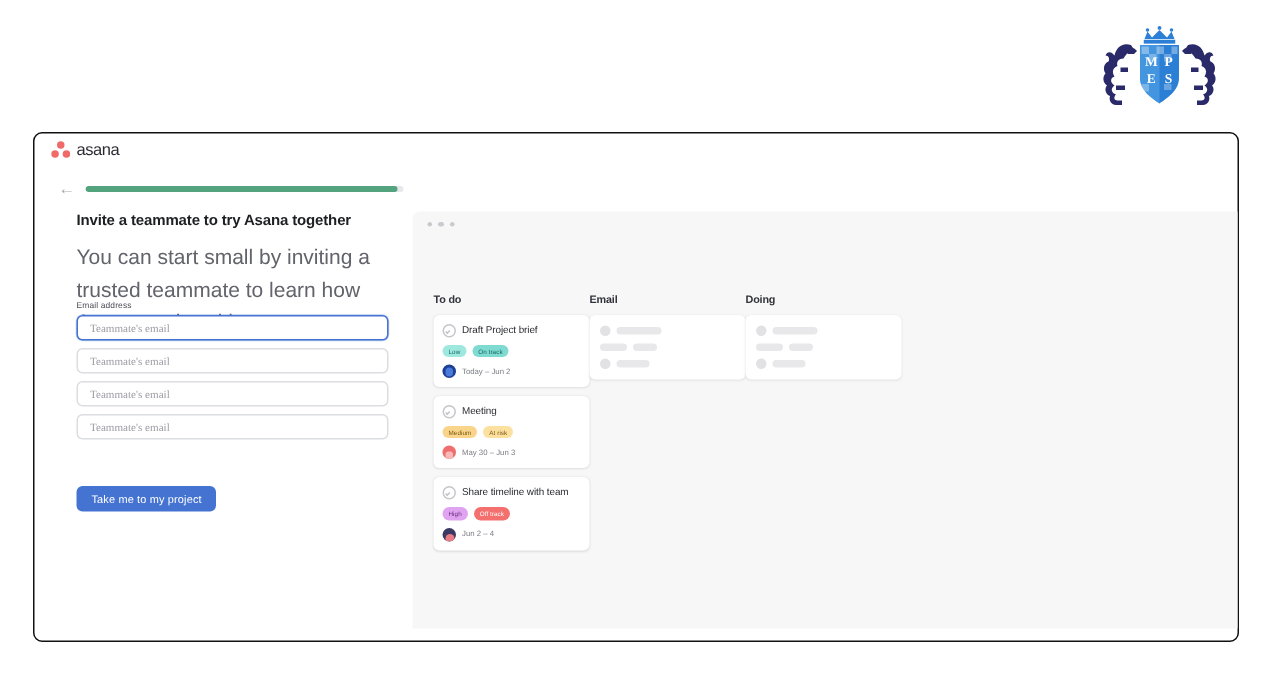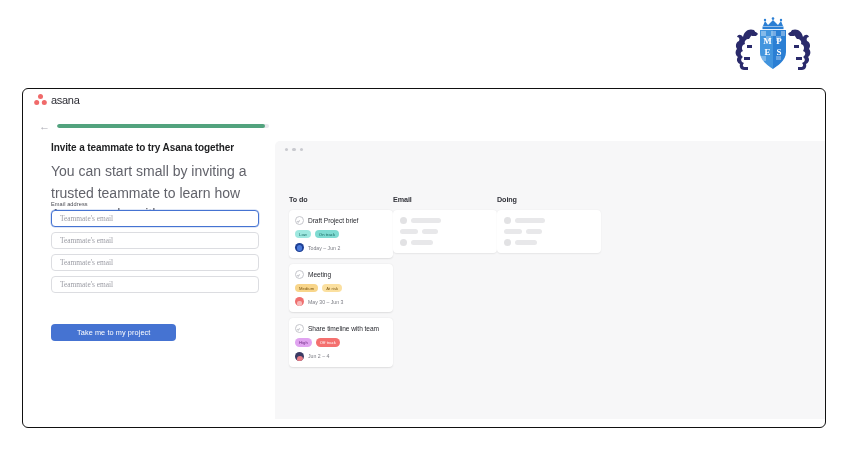--- a/index.html
+++ b/index.html
@@ -143,21 +143,21 @@
   .email-input.focused {
     border: 1.4px solid #4573d2;
     box-shadow: 0 0 0 0.5px rgba(69,115,210,0.35);
   }
 
   .cta {
     position: absolute;
     left: 28px;
     top: 205px;
     height: 17px;
-    padding: 0 26px;
+    padding: 0 10px;
     background: #4573d2;
     color: #ffffff;
     font-size: 7.3px;
     font-family: "Liberation Sans", sans-serif;
     font-weight: 500;
     border: none;
     border-radius: 4px;
     cursor: pointer;
     letter-spacing: 0.1px;
   }

